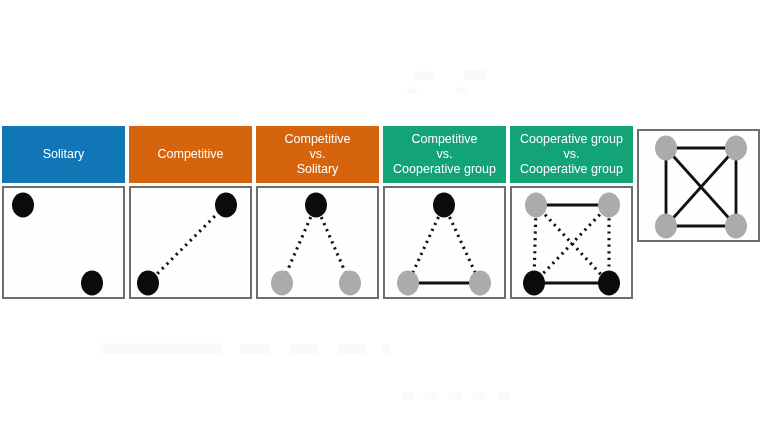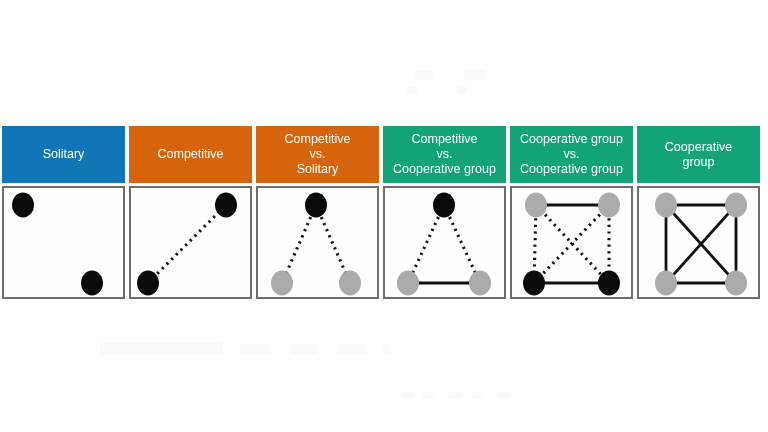--- a/index.html
+++ b/index.html
@@ -138,24 +138,20 @@
             <line x1="97" y1="17" x2="22" y2="95" stroke="#111111" stroke-width="3.1" stroke-dasharray="2.2 4.4"></line>
             <ellipse cx="24" cy="17" rx="11" ry="12.5" fill="#ababab"></ellipse>
             <ellipse cx="97" cy="17" rx="11" ry="12.5" fill="#ababab"></ellipse>
             <ellipse cx="22" cy="95" rx="11" ry="12.5" fill="#0b0b0b"></ellipse>
             <ellipse cx="97" cy="95" rx="11" ry="12.5" fill="#0b0b0b"></ellipse>
           </svg>
     </div>
   </div>
 
   <div class="panel">
-    <div class="panel-header" style="background: rgb(18, 163, 119); color: rgb(255, 255, 255);">
-          <div>Cooperative</div>
-          <div>group</div>
-        </div>
     <div class="panel-body" style="border-color: rgb(110, 110, 110); background: rgb(254, 254, 254);">
       <svg viewBox="0 0 119 109" preserveAspectRatio="none">
             <line x1="27" y1="17" x2="97" y2="17" stroke="#111111" stroke-width="2.8"></line>
             <line x1="27" y1="95" x2="97" y2="95" stroke="#111111" stroke-width="2.8"></line>
             <line x1="27" y1="17" x2="27" y2="95" stroke="#111111" stroke-width="2.8"></line>
             <line x1="97" y1="17" x2="97" y2="95" stroke="#111111" stroke-width="2.8"></line>
             <line x1="27" y1="17" x2="97" y2="95" stroke="#111111" stroke-width="2.8"></line>
             <line x1="97" y1="17" x2="27" y2="95" stroke="#111111" stroke-width="2.8"></line>
             <ellipse cx="27" cy="17" rx="11" ry="12.5" fill="#ababab"></ellipse>
             <ellipse cx="97" cy="17" rx="11" ry="12.5" fill="#ababab"></ellipse>

